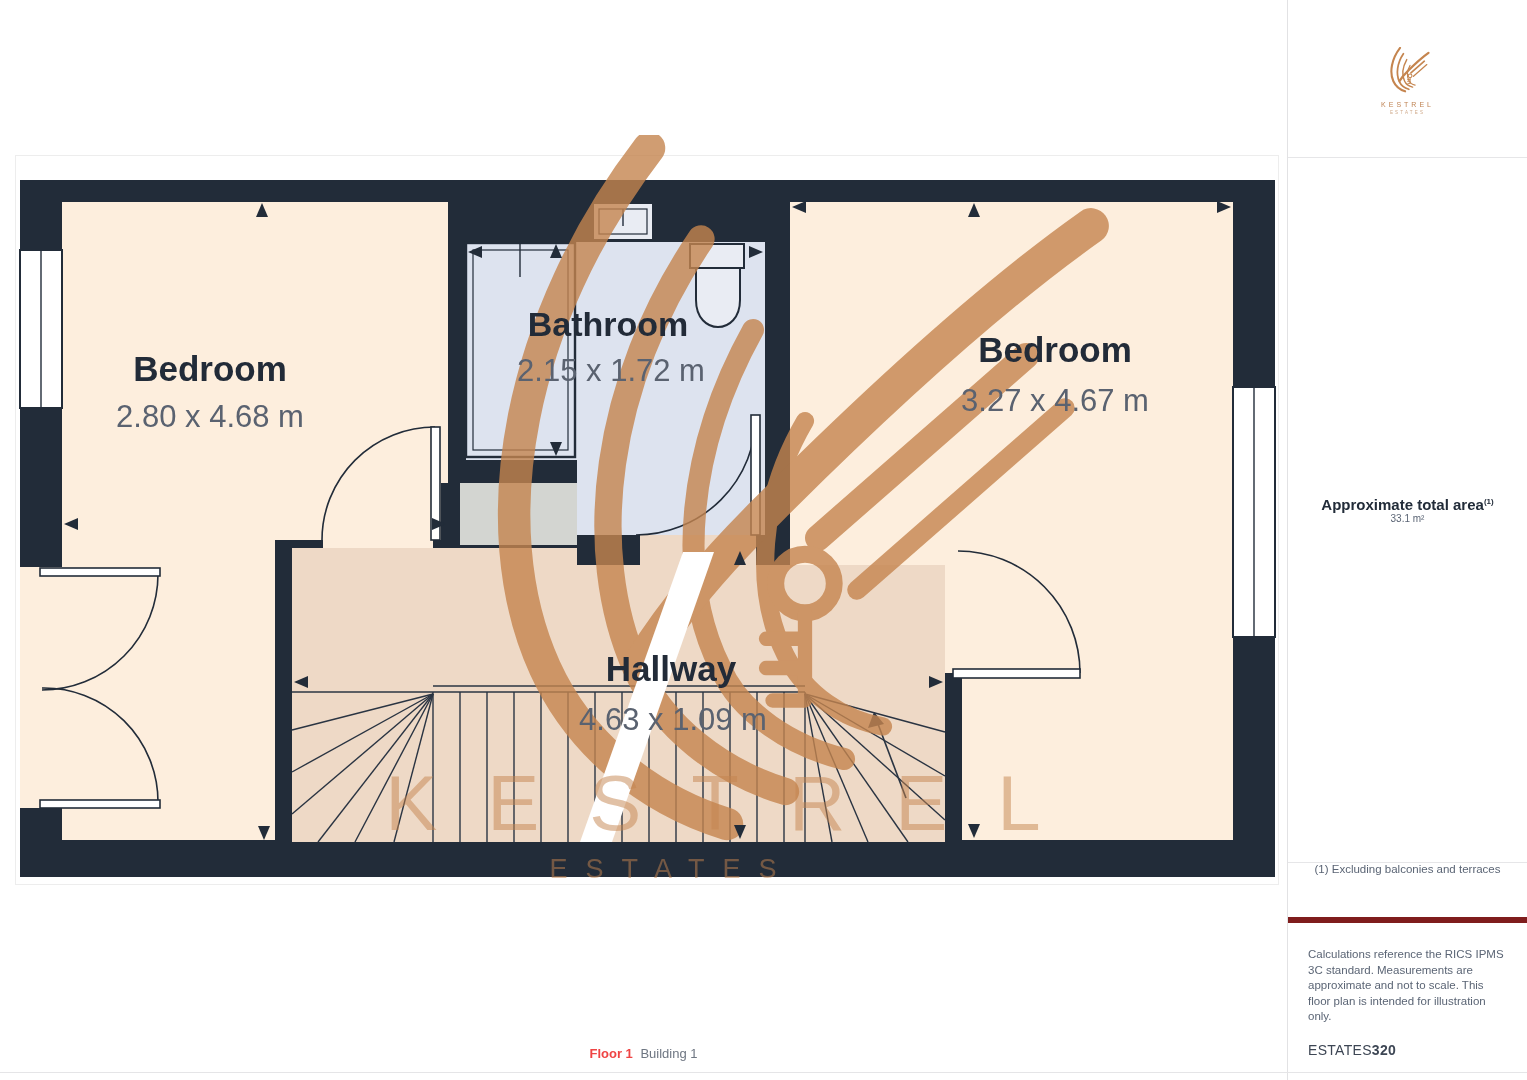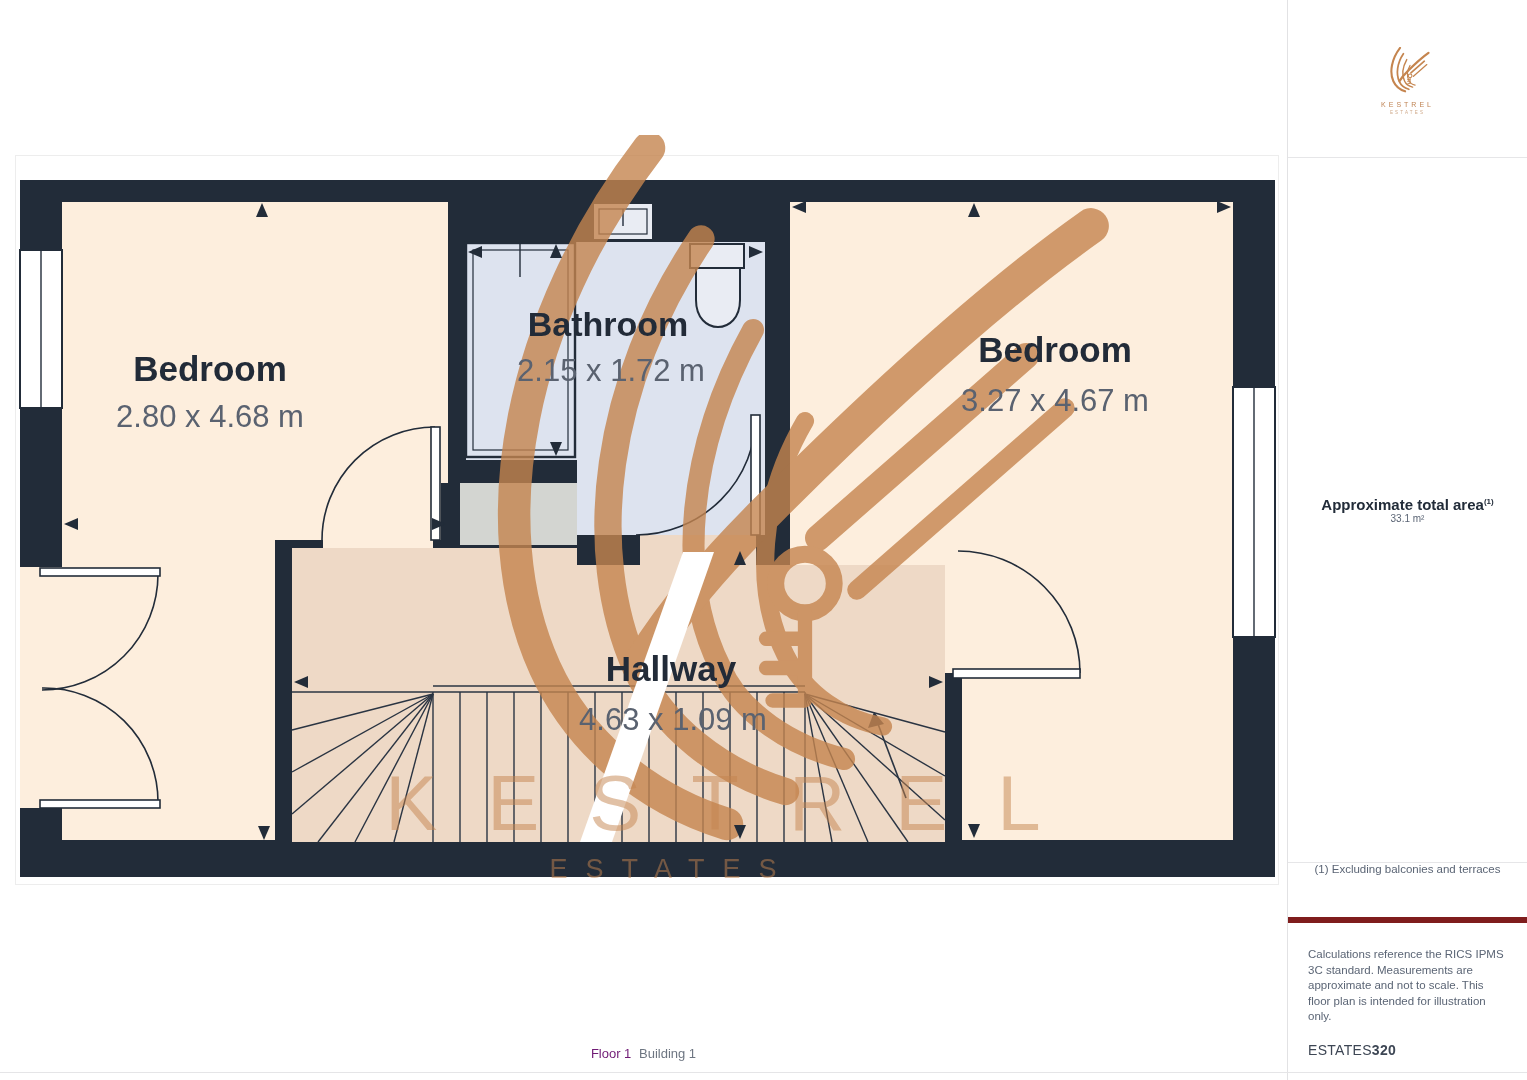--- a/index.html
+++ b/index.html
@@ -19,21 +19,21 @@
   #sb-area .label sup{font-size:8px;}
   #sb-area .value{font-size:10px;color:#5b6575;}
   #sb-footnote{height:60px;border-bottom:6px solid #7f1d1d;display:flex;align-items:flex-start;justify-content:center;
                font-size:11.5px;color:#5b6575;text-align:center;}
   #sb-disclaimer{height:157px;padding:24px 20px 0 20px;text-align:left;font-size:11.5px;line-height:1.35;color:#5b6575;}
   #sb-provider{margin-top:16px;font-size:14px;color:#3d4654;letter-spacing:.3px;}
   #sb-provider b{font-weight:bold;}
 
   
   #footer{position:absolute;left:0;top:1046px;width:1287px;text-align:center;font-size:13px;}
-  #footer .floor{font-weight:normal;color:#701a75;}
+  #footer .floor{font-weight:bold;color:#ef4444;}
   #footer .building{color:#6e7682;margin-left:4px;}
   #bottom-rule{position:absolute;left:0;top:1072px;width:1527px;border-top:1px solid #e5e5e7;}
 
   text{font-family:"Liberation Sans",sans-serif;}
   .room-title{font-weight:bold;fill:#222b38;}
   .room-dims{fill:#5a6270;}
 </style>
 </head>
 <body>
 

